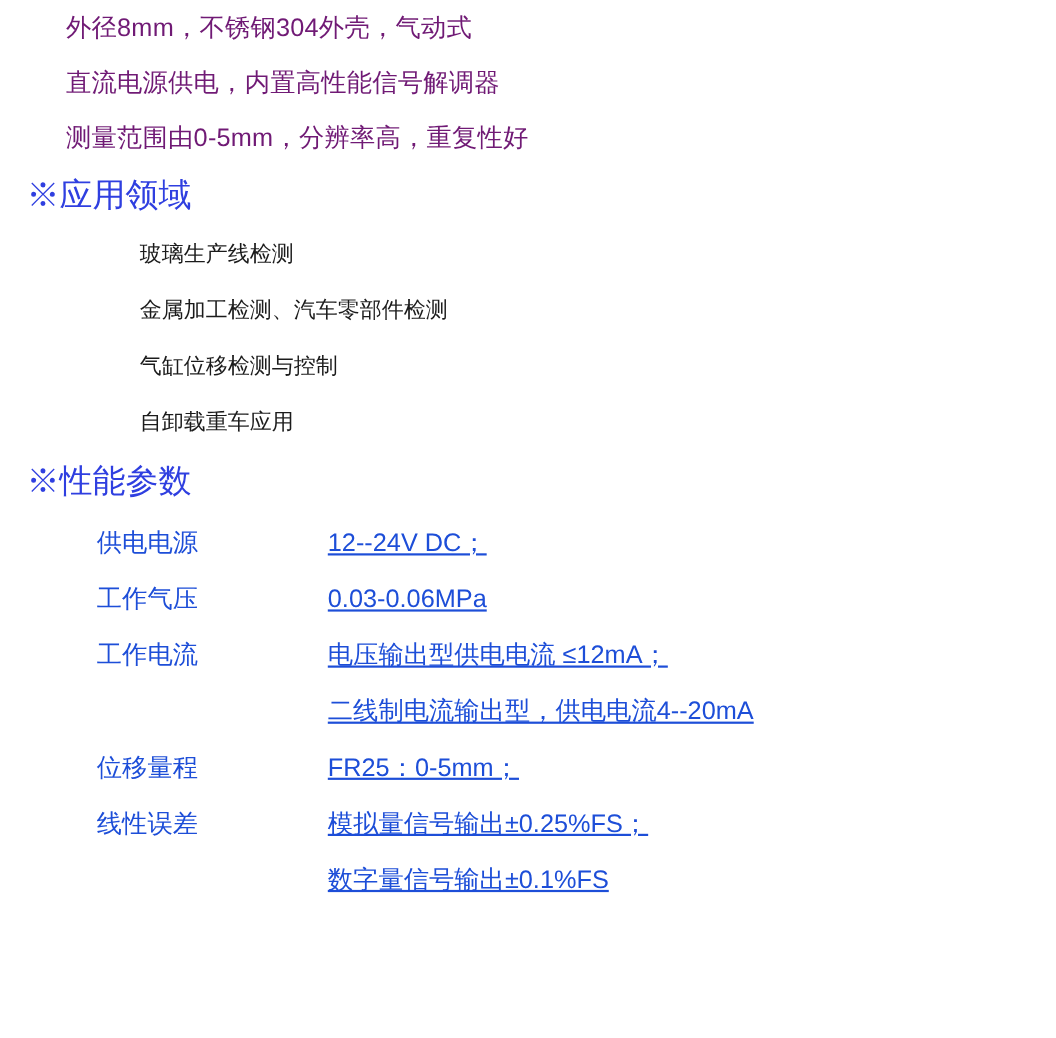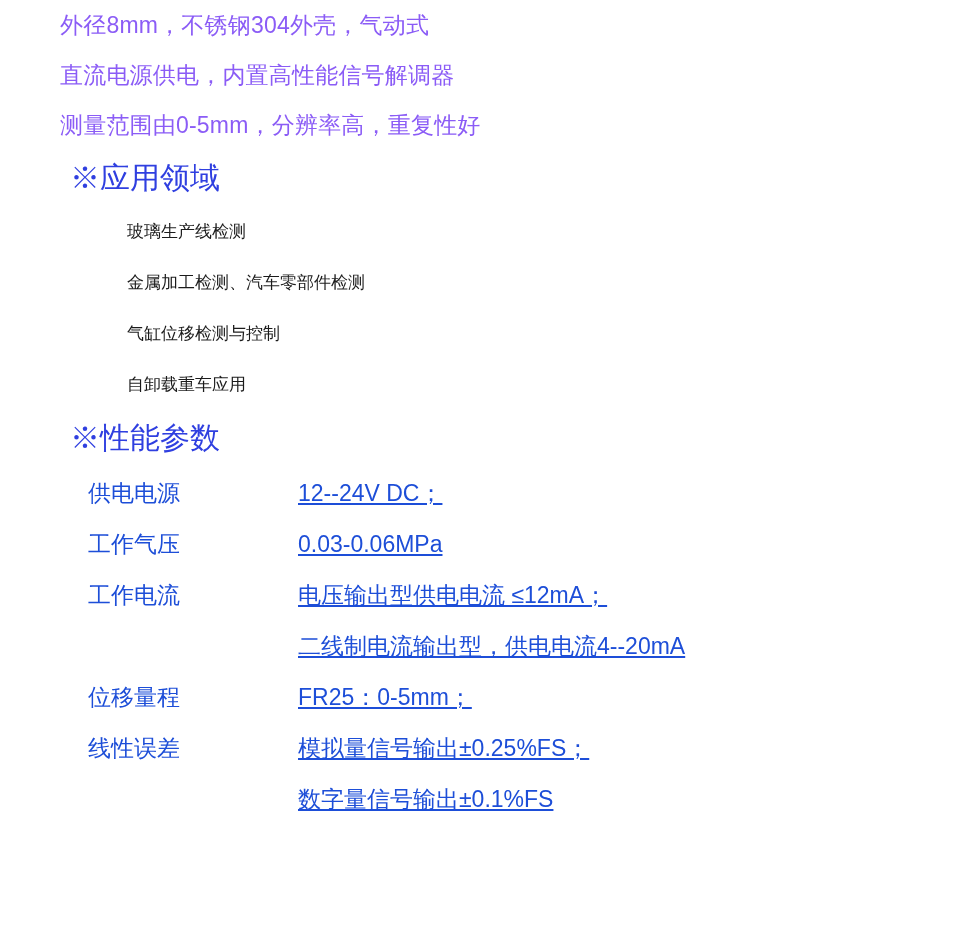--- a/index.html
+++ b/index.html
@@ -23,45 +23,45 @@
   }
 
   .feature-list {
     margin: 0;
     padding: 0;
     list-style: none;
   }
   .feature-item {
     font-size: 23px;
     line-height: 50px;
-    color: #8b5cf6;
+    color: #701a75;
     padding-left: 60px;
     white-space: nowrap;
     letter-spacing: 0.2px;
   }
 
   .section-heading {
     font-size: 30px;
     line-height: 56px;
     color: #2f3fe0;
-    padding-left: 70px;
+    padding-left: 24px;
     font-weight: 400;
     white-space: nowrap;
   }
   .section-heading .mark {
     color: #2f3fe0;
   }
 
   .app-list {
     margin: 0;
     padding: 0;
     list-style: none;
   }
   .app-item {
-    font-size: 17px;
+    font-size: 20px;
     line-height: 51px;
     color: #1b1b1b;
     padding-left: 127px;
     white-space: nowrap;
   }
 
   .spec-table {
     border-collapse: collapse;
     margin-left: 88px;
     margin-top: 2px;

